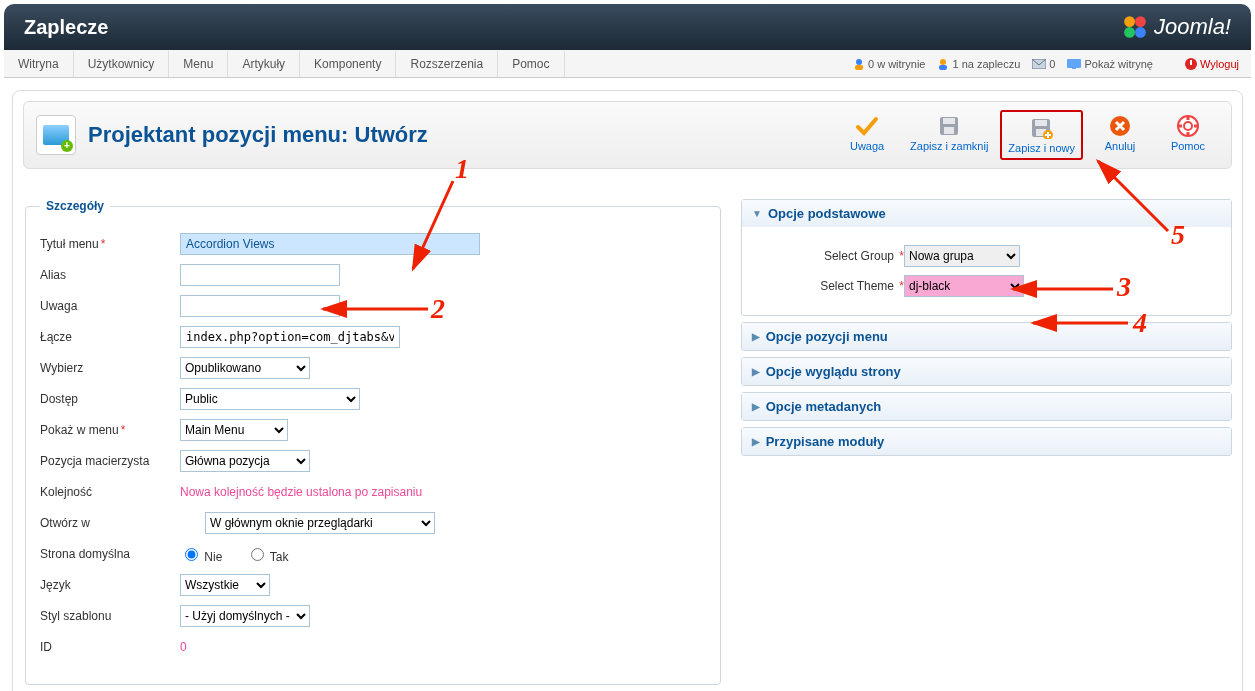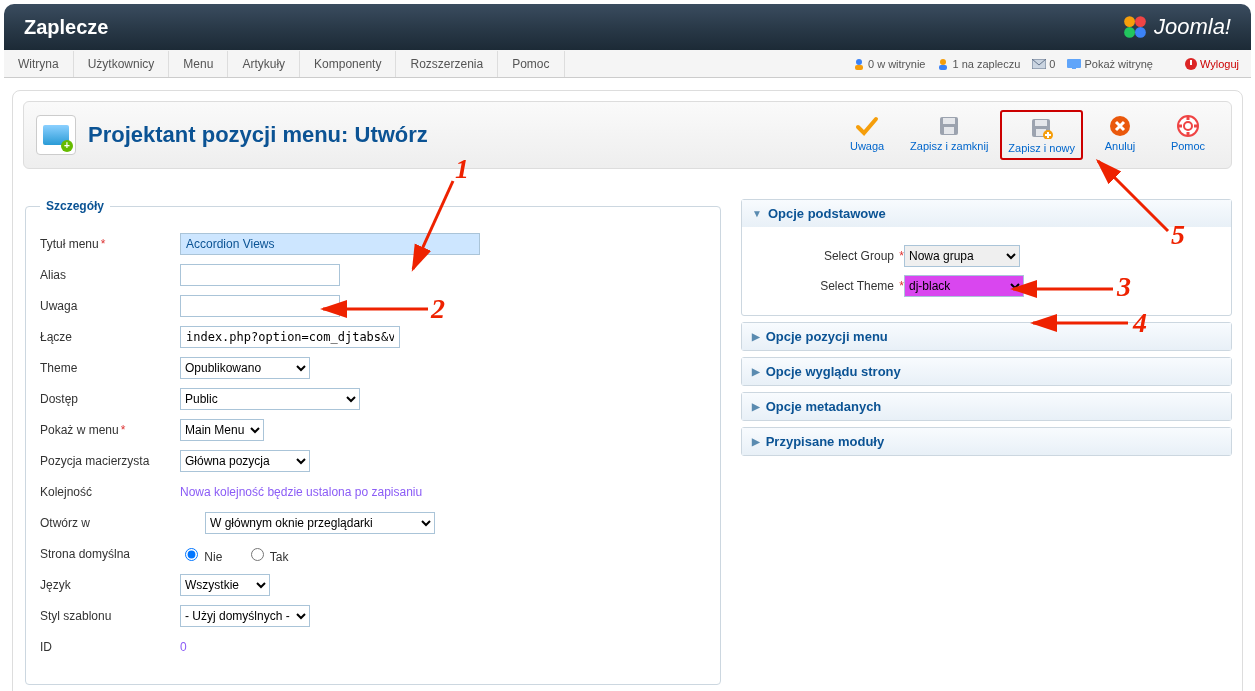--- a/index.html
+++ b/index.html
@@ -74,31 +74,31 @@
     border: 1px solid #aac4d8; padding: 3px 5px; font-size: 12px; height: 22px;
   }
   .ro-input { background: #e0eefc; color: #888; width: 170px; display:inline-block; line-height:14px;}
   .form-control select { border: 1px solid #aac4d8; font-size: 12px; height: 22px; background:#fff;}
   .wide-input { width: 300px; background: #cde6ff; color: #0b5394; font-size: 14px; font-weight: normal; }
   .med-input { width: 160px; }
   .link-input { width: 220px; font-family: monospace; font-size: 11px;}
   .btn-small {
     border: 1px solid #bbb; background: linear-gradient(#fff,#eee); padding: 2px 10px; font-size: 11px; cursor: pointer; margin-left: 4px;
   }
-  .hint { color: #8b5cf6; font-size: 12px; }
+  .hint { color: #ec4899; font-size: 12px; }
   .radio-group label { margin-right: 20px; font-size:12px; color:#333;}
   
   .panel { border: 1px solid #ccd7e0; border-radius: 3px; margin-bottom: 6px; background:#fff;}
   .panel-hdr { background: linear-gradient(#f8fbfe,#e8f0f7); padding: 6px 10px; color: #0b5394; font-weight: bold; font-size: 13px; cursor: pointer; display:flex; align-items:center; gap:6px;}
   .panel-hdr .tri { font-size: 10px; color:#5a8bb0;}
   .panel-body { padding: 10px 12px; }
   .opt-row { display:flex; align-items:center; margin: 8px 0;}
   .opt-label { width: 150px; font-size:12px;text-align:right;}
   .opt-row select { border:1px solid #aac4d8; font-size:12px; height:22px;}
-  .sel-yellow { background: #d946ef; }
+  .sel-yellow { background: #f9a8d4; }
   
   .annotation { position: absolute; pointer-events: none; }
   .num-badge { color: #e20; font-weight: bold; font-size: 28px; font-family: Georgia, serif; font-style: italic; text-shadow: 0 0 1px #fff;}
   svg.arrow { position:absolute; overflow:visible;}
 </style>
 </head>
 <body>
 
 <div class="topbar">
   <div class="topbar-title">Zaplecze</div>
@@ -271,32 +271,32 @@
           <div class="form-label">Uwaga</div>
           <div class="form-control"><input type="text" class="med-input" value="" style=""></div>
         </div>
 
         <div class="form-row">
           <div class="form-label">Łącze</div>
           <div class="form-control"><input type="text" class="link-input" readonly="" value="index.php?option=com_djtabs&amp;view=tabs&amp;lay" style=""></div>
         </div>
 
         <div class="form-row">
-          <div class="form-label">Theme</div>
+          <div class="form-label">Wybierz</div>
           <div class="form-control"><select style="width:130px;"><option>Opublikowano</option></select></div>
         </div>
 
         <div class="form-row">
           <div class="form-label">Dostęp</div>
           <div class="form-control"><select style="width:180px;"><option>Public</option></select></div>
         </div>
 
         <div class="form-row">
           <div class="form-label"><span>Pokaż w menu</span><span class="req">*</span></div>
-          <div class="form-control"><select style="width:84px;"><option>Main Menu</option></select></div>
+          <div class="form-control"><select style="width:108px;"><option>Main Menu</option></select></div>
         </div>
 
         <div class="form-row">
           <div class="form-label">Pozycja macierzysta</div>
           <div class="form-control"><select style="width:130px;"><option>Główna pozycja</option></select></div>
         </div>
 
         <div class="form-row">
           <div class="form-label">Kolejność</div>
           <div class="form-control hint">Nowa kolejność będzie ustalona po zapisaniu</div>

